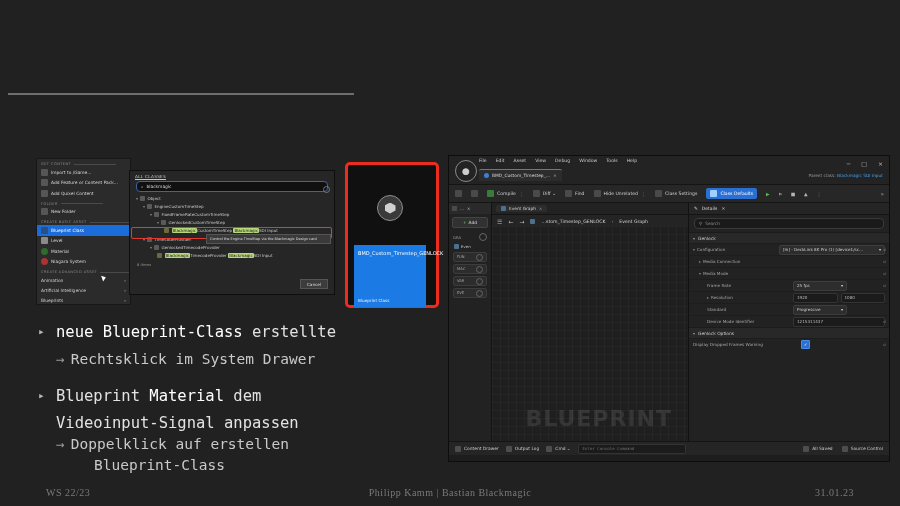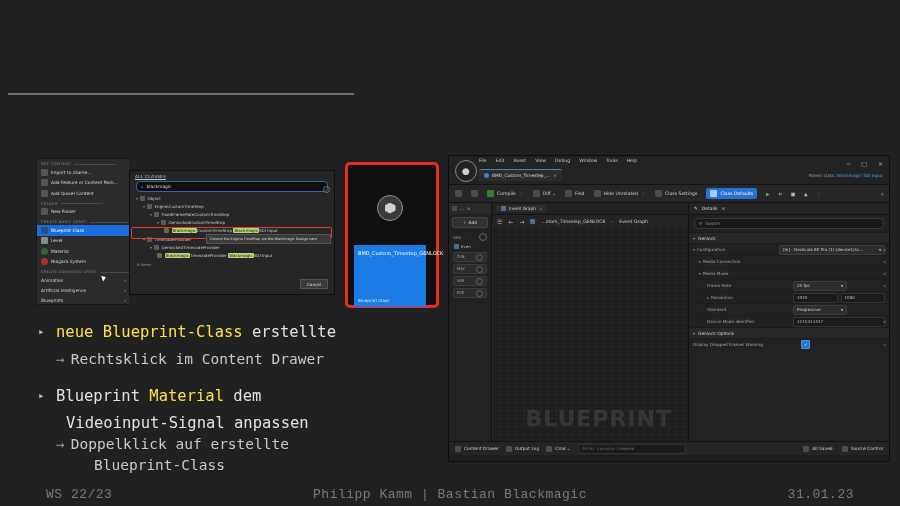--- a/index.html
+++ b/index.html
@@ -27,34 +27,34 @@
   }
   .subtitle .sub-idx{color:#e8e8e8;}
 
   
   .bullets{position:absolute;left:38px;top:322px;width:400px;}
   .bullet-row{display:flex;align-items:flex-start;margin-bottom:6px;}
   .bullet-arrow{
     color:#b9b9b9;font-size:11px;line-height:20px;width:18px;flex:0 0 18px;
   }
   .btext{font-family:"DejaVu Sans Mono", monospace;font-size:15.5px;line-height:21px;color:#e2e2e2;}
-  .btext .hl{color:#fde047;}
+  .btext .hl{color:#ffffff;}
   .sub-line{
     font-family:"DejaVu Sans Mono", monospace;font-size:14.5px;line-height:21px;
     color:#c9c9c9;margin-left:18px;
   }
   .sub-line .ar{color:#9a9a9a;margin-right:6px;}
   .sub-line.indent2{margin-left:42px;}
   .bgroup{margin-bottom:16px;}
 
   
   .footer{position:absolute;left:0;top:487px;width:900px;height:14px;}
   .footer span{
-    position:absolute;font-family:Liberation Mono, monospace;
-    font-size:13px;color:#7a7a7a;letter-spacing:.5px;
+    position:absolute;font-family:Liberation Serif, serif;
+    font-size:10px;color:#7a7a7a;letter-spacing:.5px;
   }
   .f-left{left:46px;}
   .f-center{left:50%;transform:translateX(-50%);}
   .f-right{right:46px;}
 
   
   .shot{position:absolute;background:#1b1b1b;}
 
   
   .ctxmenu{left:36px;top:158px;width:93px;height:145px;background:#2b2b2b;border:1px solid #171717;}
@@ -252,30 +252,30 @@
 <div class="slide">
 
   <div class="title-rule"></div>
 
   <div class="bullets">
     <div class="bgroup">
       <div class="bullet-row">
         <span class="bullet-arrow">▸</span>
         <span class="btext"><span class="hl">neue </span><span class="hl">Blueprint-Class</span><span> erstellte</span></span>
       </div>
-      <div class="sub-line"><span class="ar">→</span><span>Rechtsklick im Content Drawer</span></div>
+      <div class="sub-line"><span class="ar">→</span><span>Rechtsklick im System Drawer</span></div>
     </div>
 
     <div class="bgroup">
       <div class="bullet-row">
         <span class="bullet-arrow">▸</span>
         <span class="btext"><span>Blueprint </span><span class="hl">Material</span><span> dem</span></span>
       </div>
-      <div class="sub-line" style="margin-left:28px"><span class="btext">Videoinput-Signal </span><span class="btext hl">anpassen</span></div>
-      <div class="sub-line"><span class="ar">→</span><span>Doppelklick auf erstellte</span></div>
+      <div class="sub-line" style="margin-left:18px"><span class="btext">Videoinput-Signal </span><span class="btext hl">anpassen</span></div>
+      <div class="sub-line"><span class="ar">→</span><span>Doppelklick auf erstellen</span></div>
       <div class="sub-line indent2"><span>Blueprint-Class</span></div>
     </div>
   </div>
 
   <div class="footer">
     <span class="f-left">WS 22/23</span>
     <span class="f-center">Philipp Kamm | Bastian Blackmagic</span>
     <span class="f-right">31.01.23</span>
   </div>
 

